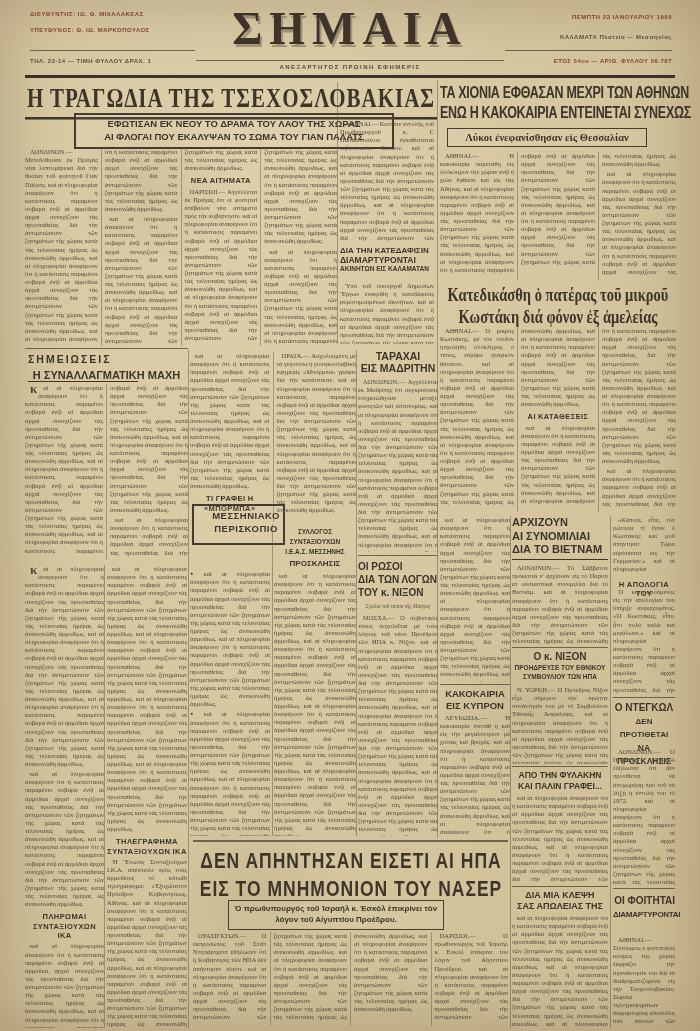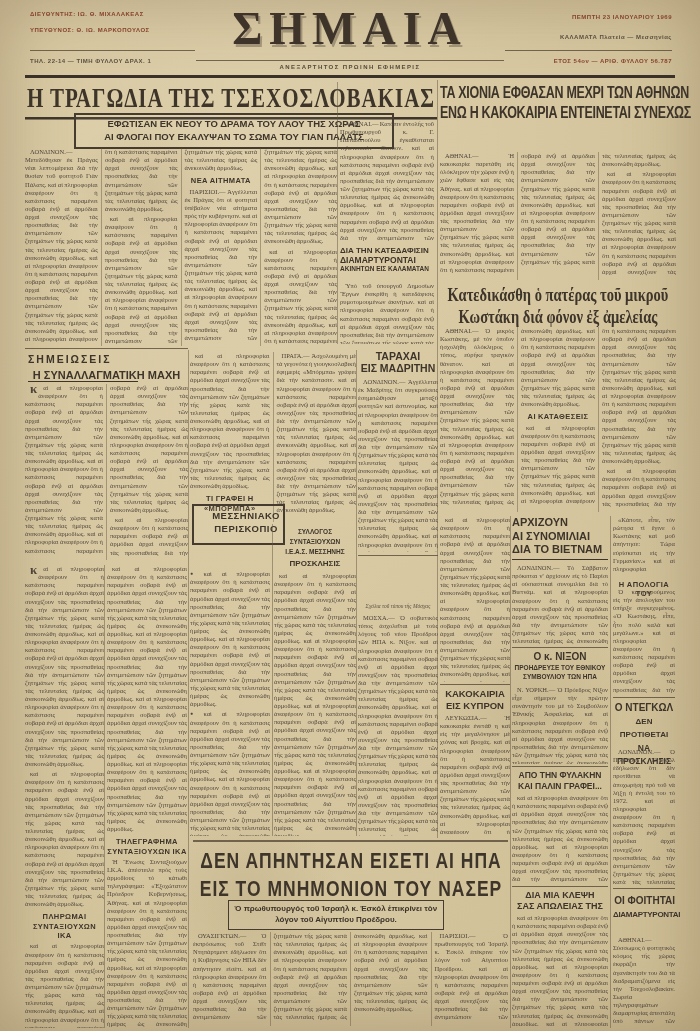--- a/index.html
+++ b/index.html
@@ -82,20 +82,23 @@
     <div class="hl sans" style="font-size:6.5px;">ΑΚΙΝΗΤΩΝ ΕΙΣ ΚΑΛΑΜΑΤΑΝ</div>
   </div>
   <div class="abs art" style="left:340px;top:282px;width:94px;height:62px;">
     <p>Ὑπὸ τοῦ ὑπουργοῦ Δημοσίων Ἔργων ἐνεκρίθη ἡ κατεδάφισις ρυμοτομουμένων ἀκινήτων. καὶ αἱ πληροφορίαι ἀναφέρουν ὅτι ἡ κατάστασις παραμένει σοβαρὰ ἐνῷ αἱ ἁρμόδιαι ἀρχαὶ συνεχίζουν τὰς προσπαθείας διὰ τὴν ἀντιμετώπισιν τῶν ζητημάτων τῆς χώρας κατὰ τὰς τελευταίας ἡμέρας ὡς ἀνεκοινώθη ἁρμοδίως. καὶ αἱ πληροφορίαι ἀναφέρουν ὅτι ἡ κατάστασις παραμένει σοβαρὰ ἐνῷ αἱ ἁρμόδιαι ἀρχαὶ συνεχίζουν τὰς προσπαθείας διὰ τὴν ἀντιμετώπισιν τῶν ζητημάτων τῆς χώρας κατὰ τὰς τελευταίας ἡμέρας ὡς ἀνεκοινώθη ἁρμοδίως. καὶ αἱ πληροφορίαι ἀναφέρουν ὅτι ἡ κατάστασις παραμένει σοβαρὰ ἐνῷ αἱ ἁρμόδιαι ἀρχαὶ συνεχίζουν τὰς προσπαθείας διὰ τὴν ἀντιμετώπισιν τῶν ζητημάτων τῆς χώρας κατὰ τὰς τελευταίας ἡμέρας ὡς ἀνεκοινώθη ἁρμοδίως. </p>
   </div>
 
   <div class="abs condY" style="left:440px;top:83px;width:236px;">
     <div class="hl ctr sans" style="font-size:12.5px;line-height:16px;letter-spacing:-.3px;white-space:nowrap;">ΤΑ ΧΙΟΝΙΑ ΕΦΘΑΣΑΝ ΜΕΧΡΙ ΤΩΝ ΑΘΗΝΩΝ</div>
     <div class="hl ctr sans" style="font-size:12.5px;line-height:16px;letter-spacing:-.3px;white-space:nowrap;">ΕΝΩ Η ΚΑΚΟΚΑΙΡΙΑ ΕΝΤΕΙΝΕΤΑΙ ΣΥΝΕΧΩΣ</div>
   </div>
+  <div class="abs box ctr" style="left:447px;top:128px;width:198px;height:17px;border-width:1.5px;">
+    <div class="hl" style="font-family:'Liberation Serif',serif;font-size:10.5px;line-height:17px;">Λύκοι ἐνεφανίσθησαν εἰς Θεσσαλίαν</div>
+  </div>
   <div class="abs art cols3" style="left:440px;top:152px;width:236px;height:128px;">
     <p>ΑΘΗΝΑΙ.— Ἡ κακοκαιρία παρετάθη εἰς ὁλόκληρον τὴν χώραν ἐνῷ ἡ χιὼν ἔφθασε καὶ εἰς τὰς Ἀθήνας. καὶ αἱ πληροφορίαι ἀναφέρουν ὅτι ἡ κατάστασις παραμένει σοβαρὰ ἐνῷ αἱ ἁρμόδιαι ἀρχαὶ συνεχίζουν τὰς προσπαθείας διὰ τὴν ἀντιμετώπισιν τῶν ζητημάτων τῆς χώρας κατὰ τὰς τελευταίας ἡμέρας ὡς ἀνεκοινώθη ἁρμοδίως. καὶ αἱ πληροφορίαι ἀναφέρουν ὅτι ἡ κατάστασις παραμένει σοβαρὰ ἐνῷ αἱ ἁρμόδιαι ἀρχαὶ συνεχίζουν τὰς προσπαθείας διὰ τὴν ἀντιμετώπισιν τῶν ζητημάτων τῆς χώρας κατὰ τὰς τελευταίας ἡμέρας ὡς ἀνεκοινώθη ἁρμοδίως. καὶ αἱ πληροφορίαι ἀναφέρουν ὅτι ἡ κατάστασις παραμένει σοβαρὰ ἐνῷ αἱ ἁρμόδιαι ἀρχαὶ συνεχίζουν τὰς προσπαθείας διὰ τὴν ἀντιμετώπισιν τῶν ζητημάτων τῆς χώρας κατὰ τὰς τελευταίας ἡμέρας ὡς ἀνεκοινώθη ἁρμοδίως. </p>
     <p>καὶ αἱ πληροφορίαι ἀναφέρουν ὅτι ἡ κατάστασις παραμένει σοβαρὰ ἐνῷ αἱ ἁρμόδιαι ἀρχαὶ συνεχίζουν τὰς προσπαθείας διὰ τὴν ἀντιμετώπισιν τῶν ζητημάτων τῆς χώρας κατὰ τὰς τελευταίας ἡμέρας ὡς ἀνεκοινώθη ἁρμοδίως. καὶ αἱ πληροφορίαι ἀναφέρουν ὅτι ἡ κατάστασις παραμένει σοβαρὰ ἐνῷ αἱ ἁρμόδιαι ἀρχαὶ συνεχίζουν τὰς προσπαθείας διὰ τὴν ἀντιμετώπισιν τῶν ζητημάτων τῆς χώρας κατὰ τὰς τελευταίας ἡμέρας ὡς ἀνεκοινώθη ἁρμοδίως. καὶ αἱ πληροφορίαι ἀναφέρουν ὅτι ἡ κατάστασις παραμένει σοβαρὰ ἐνῷ αἱ ἁρμόδιαι ἀρχαὶ συνεχίζουν τὰς προσπαθείας διὰ τὴν ἀντιμετώπισιν τῶν ζητημάτων τῆς χώρας κατὰ τὰς τελευταίας ἡμέρας ὡς ἀνεκοινώθη ἁρμοδίως. </p>
 
   </div>
 
   <div class="abs condY" style="left:440px;top:285px;width:236px;">
     <div class="hl ctr" style="font-family:'Liberation Serif',serif;font-size:14.5px;line-height:17px;white-space:nowrap;">Κατεδικάσθη ὁ πατέρας τοῦ μικροῦ</div>
     <div class="hl ctr" style="font-family:'Liberation Serif',serif;font-size:14.5px;line-height:17px;white-space:nowrap;">Κωστάκη διά φόνον ἐξ ἀμελείας</div>
   </div>
@@ -156,20 +159,25 @@
 
   <div class="abs" style="left:358px;top:350px;width:80px;">
     <div class="hl ctr sans" style="font-size:10.5px;line-height:12px;">ΤΑΡΑΧΑΙ</div>
     <div class="hl ctr sans" style="font-size:10.5px;line-height:12px;">ΕΙΣ ΜΑΔΡΙΤΗΝ</div>
   </div>
   <div class="abs art" style="left:358px;top:378px;width:80px;height:174px;">
     <p>ΛΟΝΔΙΝΟΝ.— Ἀγγέλλεται ἐκ Μαδρίτης ὅτι συγκρούσεις ἐσημειώθησαν μεταξὺ φοιτητῶν καὶ ἀστυνομίας. καὶ αἱ πληροφορίαι ἀναφέρουν ὅτι ἡ κατάστασις παραμένει σοβαρὰ ἐνῷ αἱ ἁρμόδιαι ἀρχαὶ συνεχίζουν τὰς προσπαθείας διὰ τὴν ἀντιμετώπισιν τῶν ζητημάτων τῆς χώρας κατὰ τὰς τελευταίας ἡμέρας ὡς ἀνεκοινώθη ἁρμοδίως. καὶ αἱ πληροφορίαι ἀναφέρουν ὅτι ἡ κατάστασις παραμένει σοβαρὰ ἐνῷ αἱ ἁρμόδιαι ἀρχαὶ συνεχίζουν τὰς προσπαθείας διὰ τὴν ἀντιμετώπισιν τῶν ζητημάτων τῆς χώρας κατὰ τὰς τελευταίας ἡμέρας ὡς ἀνεκοινώθη ἁρμοδίως. καὶ αἱ πληροφορίαι ἀναφέρουν ὅτι ἡ κατάστασις παραμένει σοβαρὰ ἐνῷ αἱ ἁρμόδιαι ἀρχαὶ συνεχίζουν τὰς προσπαθείας διὰ τὴν ἀντιμετώπισιν τῶν ζητημάτων τῆς χώρας κατὰ τὰς τελευταίας ἡμέρας ὡς ἀνεκοινώθη ἁρμοδίως. </p>
 
   </div>
   <div class="hline" style="left:358px;top:555px;width:80px;"></div>
+  <div class="abs" style="left:358px;top:560px;width:80px;">
+    <div class="hl sans" style="font-size:10px;line-height:13px;">ΟΙ ΡΩΣΟΙ</div>
+    <div class="hl sans" style="font-size:10px;line-height:13px;">ΔΙΑ ΤΩΝ ΛΟΓΩΝ</div>
+    <div class="hl sans" style="font-size:10px;line-height:13px;">ΤΟΥ κ. ΝΙΞΟΝ</div>
+  </div>
   <div class="abs ctr" style="left:358px;top:603px;width:80px;font-size:5.5px;font-style:italic;color:#5a4f41;">Σχόλια τοῦ τύπου τῆς Μόσχας</div>
   <div class="abs art" style="left:358px;top:614px;width:80px;height:222px;">
     <p>ΜΟΣΧΑ.— Ὁ σοβιετικὸς τύπος ἀσχολεῖται μὲ τοὺς λόγους τοῦ νέου Προέδρου τῶν ΗΠΑ κ. Νίξον. καὶ αἱ πληροφορίαι ἀναφέρουν ὅτι ἡ κατάστασις παραμένει σοβαρὰ ἐνῷ αἱ ἁρμόδιαι ἀρχαὶ συνεχίζουν τὰς προσπαθείας διὰ τὴν ἀντιμετώπισιν τῶν ζητημάτων τῆς χώρας κατὰ τὰς τελευταίας ἡμέρας ὡς ἀνεκοινώθη ἁρμοδίως. καὶ αἱ πληροφορίαι ἀναφέρουν ὅτι ἡ κατάστασις παραμένει σοβαρὰ ἐνῷ αἱ ἁρμόδιαι ἀρχαὶ συνεχίζουν τὰς προσπαθείας διὰ τὴν ἀντιμετώπισιν τῶν ζητημάτων τῆς χώρας κατὰ τὰς τελευταίας ἡμέρας ὡς ἀνεκοινώθη ἁρμοδίως. καὶ αἱ πληροφορίαι ἀναφέρουν ὅτι ἡ κατάστασις παραμένει σοβαρὰ ἐνῷ αἱ ἁρμόδιαι ἀρχαὶ συνεχίζουν τὰς προσπαθείας διὰ τὴν ἀντιμετώπισιν τῶν ζητημάτων τῆς χώρας κατὰ τὰς τελευταίας ἡμέρας ὡς ἀνεκοινώθη ἁρμοδίως. </p>
 
   </div>
 
   <div class="abs art" style="left:25px;top:565px;width:79px;height:463px;">
     <p class="dc">καὶ αἱ πληροφορίαι ἀναφέρουν ὅτι ἡ κατάστασις παραμένει σοβαρὰ ἐνῷ αἱ ἁρμόδιαι ἀρχαὶ συνεχίζουν τὰς προσπαθείας διὰ τὴν ἀντιμετώπισιν τῶν ζητημάτων τῆς χώρας κατὰ τὰς τελευταίας ἡμέρας ὡς ἀνεκοινώθη ἁρμοδίως. καὶ αἱ πληροφορίαι ἀναφέρουν ὅτι ἡ κατάστασις παραμένει σοβαρὰ ἐνῷ αἱ ἁρμόδιαι ἀρχαὶ συνεχίζουν τὰς προσπαθείας διὰ τὴν ἀντιμετώπισιν τῶν ζητημάτων τῆς χώρας κατὰ τὰς τελευταίας ἡμέρας ὡς ἀνεκοινώθη ἁρμοδίως. καὶ αἱ πληροφορίαι ἀναφέρουν ὅτι ἡ κατάστασις παραμένει σοβαρὰ ἐνῷ αἱ ἁρμόδιαι ἀρχαὶ συνεχίζουν τὰς προσπαθείας διὰ τὴν ἀντιμετώπισιν τῶν ζητημάτων τῆς χώρας κατὰ τὰς τελευταίας ἡμέρας ὡς ἀνεκοινώθη ἁρμοδίως. </p>
     <p>καὶ αἱ πληροφορίαι ἀναφέρουν ὅτι ἡ κατάστασις παραμένει σοβαρὰ ἐνῷ αἱ ἁρμόδιαι ἀρχαὶ συνεχίζουν τὰς προσπαθείας διὰ τὴν ἀντιμετώπισιν τῶν ζητημάτων τῆς χώρας κατὰ τὰς τελευταίας ἡμέρας ὡς ἀνεκοινώθη ἁρμοδίως. καὶ αἱ πληροφορίαι ἀναφέρουν ὅτι ἡ κατάστασις παραμένει σοβαρὰ ἐνῷ αἱ ἁρμόδιαι ἀρχαὶ συνεχίζουν τὰς προσπαθείας διὰ τὴν ἀντιμετώπισιν τῶν ζητημάτων τῆς χώρας κατὰ τὰς τελευταίας ἡμέρας ὡς ἀνεκοινώθη ἁρμοδίως. </p>
     <div class="sh">ΠΛΗΡΩΜΑΙ ΣΥΝΤΑΞΙΟΥΧΩΝ ΙΚΑ</div>

